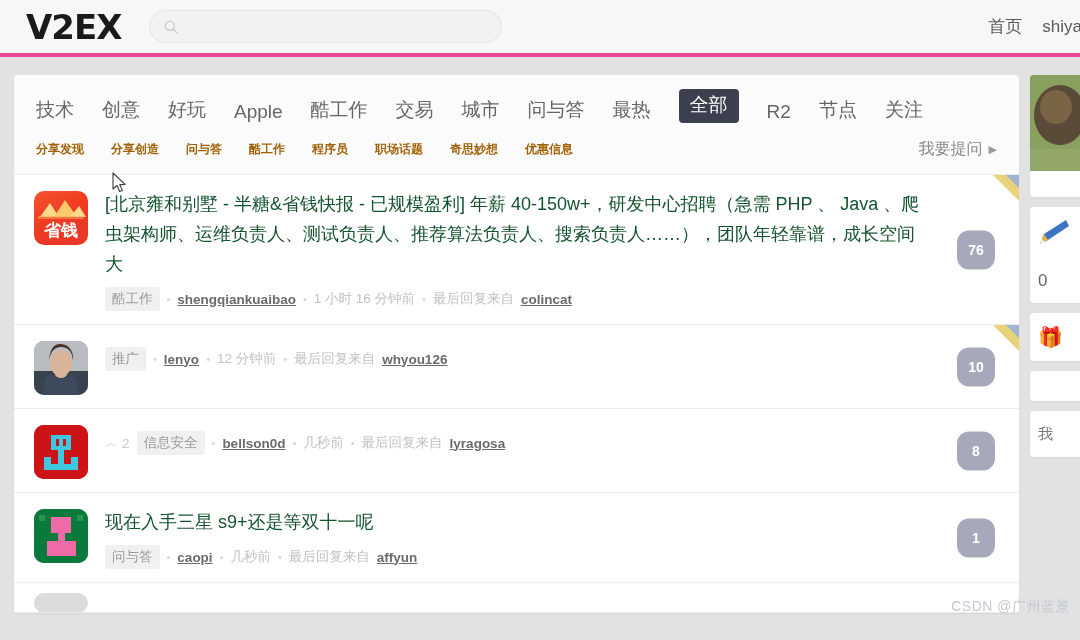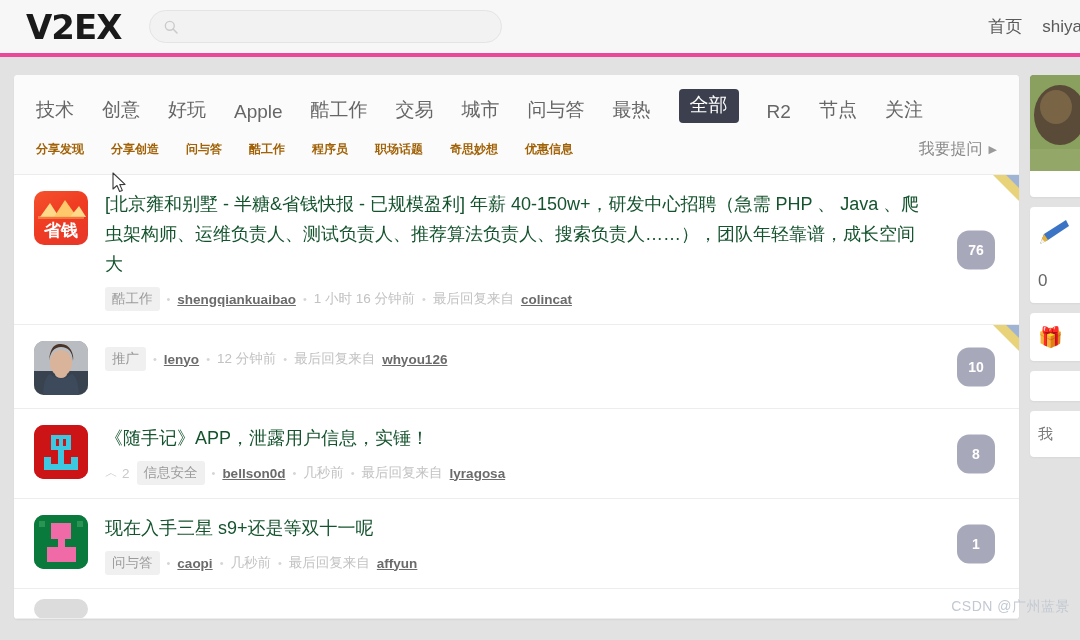--- a/index.html
+++ b/index.html
@@ -323,21 +323,20 @@
           <rect x="10" y="39" width="14" height="6" fill="#3cc8e0"></rect>
           <rect x="30" y="39" width="14" height="6" fill="#3cc8e0"></rect>
           <rect x="24" y="30" width="6" height="15" fill="#3cc8e0"></rect>
           <rect x="17" y="10" width="20" height="15" fill="#3cc8e0"></rect>
           <rect x="22" y="14" width="3" height="7" fill="#cc1417"></rect>
           <rect x="29" y="14" width="3" height="7" fill="#cc1417"></rect>
           <rect x="24" y="24" width="6" height="7" fill="#3cc8e0"></rect>
         </svg>
       </div>
       <div class="topic-body">
-        <a href="#" class="topic-title">《随手记》APP，泄露用户信息，实锤！</a>
         <div class="topic-meta">
           <span class="votes">
             <span class="vote-arrow">︿</span>
             <span>2</span>
           </span>
           <span class="node-tag">信息安全</span>
           <span class="dot">•</span>
           <a href="#" class="uname">bellson0d</a>
           <span class="dot">•</span>
           <span class="gray">几秒前</span>

